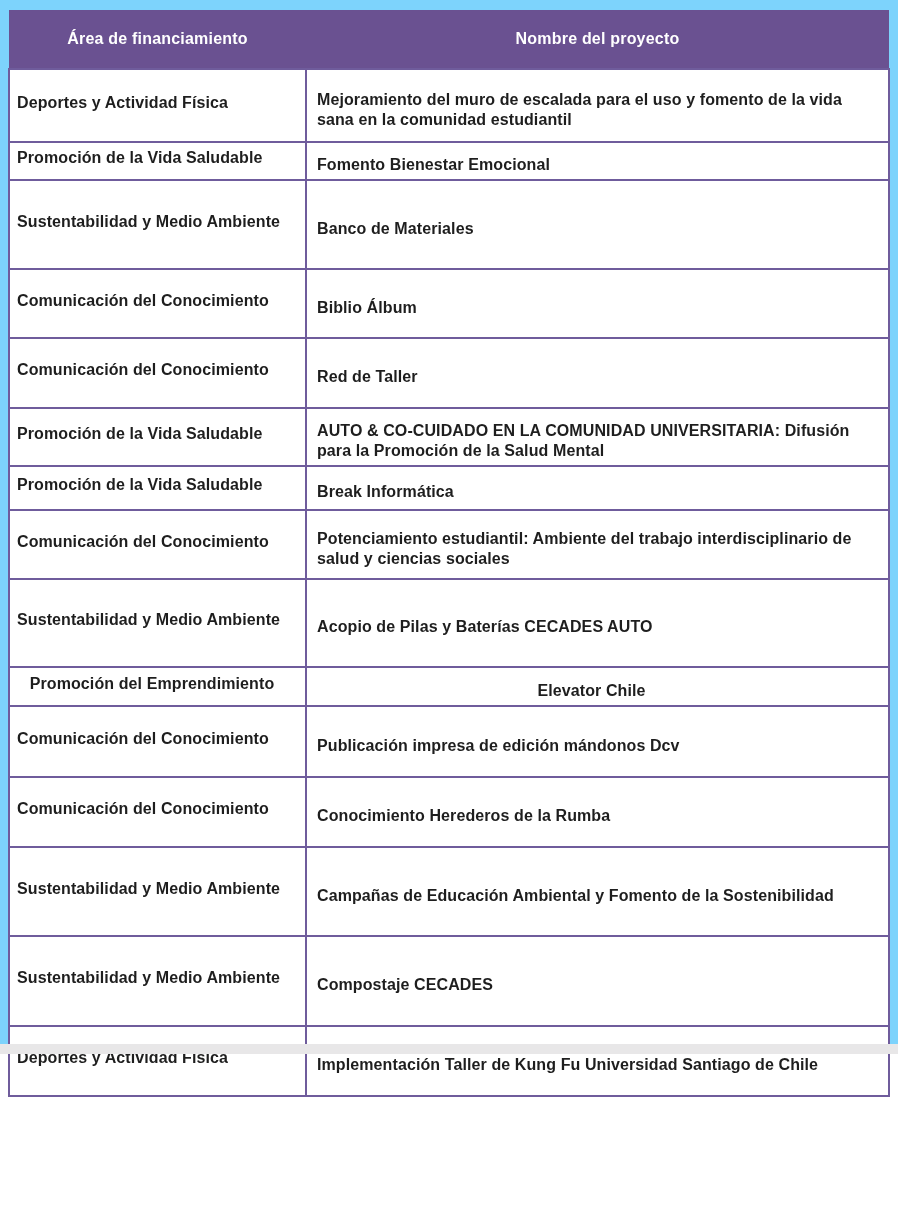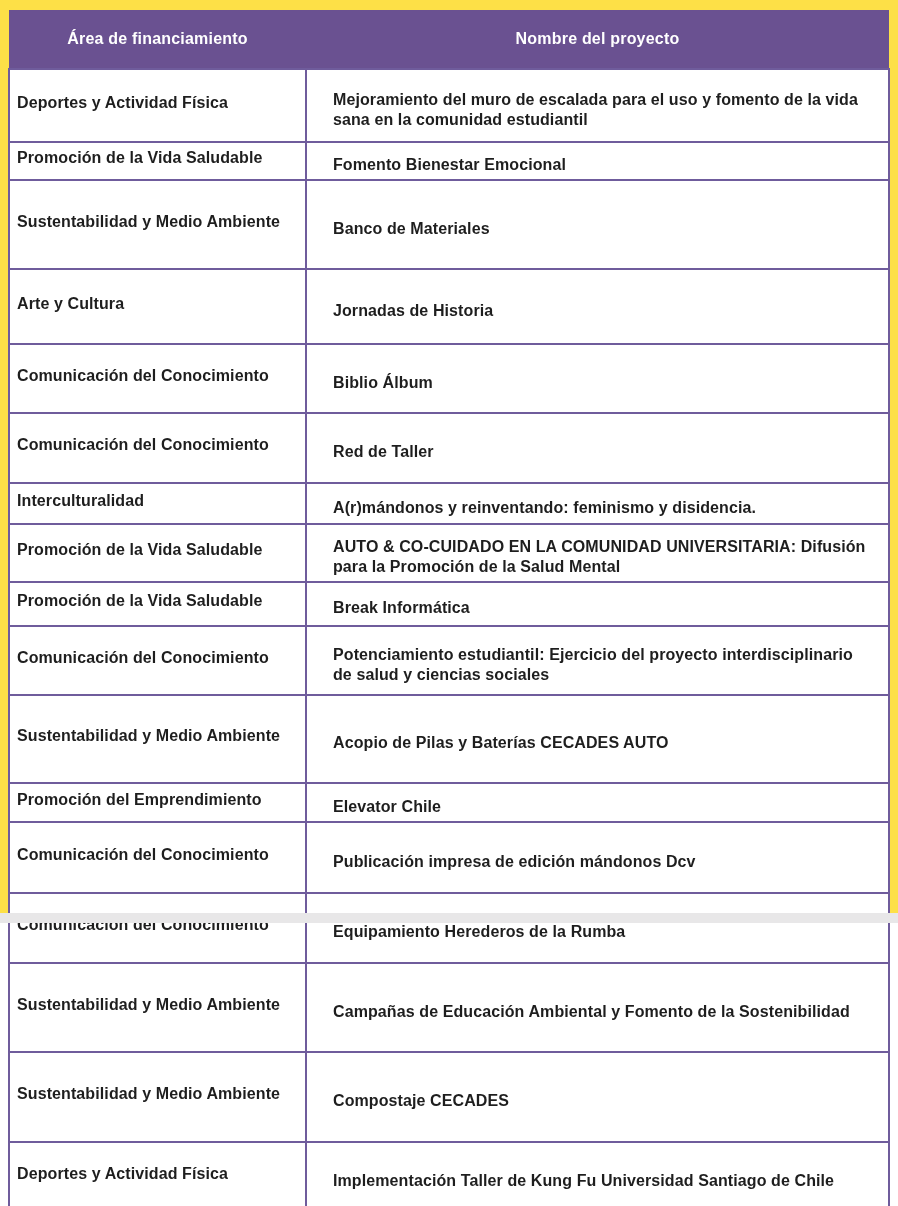--- a/index.html
+++ b/index.html
@@ -7,22 +7,22 @@
     padding: 0;
     width: 898px;
     height: 1206px;
     background: #ffffff;
     overflow: hidden;
     font-family: "Liberation Sans", "DejaVu Sans", sans-serif;
   }
   .page {
     position: relative;
     width: 898px;
-    height: 923px;
-    background: #fde047;
+    height: 1054px;
+    background: #7dd3fc;
   }
   .table-wrap {
     position: absolute;
     top: 10px;
     left: 8px;
     width: 882px;
   }
   table.projects {
     border-collapse: collapse;
     width: 882px;
@@ -48,21 +48,21 @@
     color: var(--body-text, #1e1e1e);
     vertical-align: middle;
     line-height: 1.25;
     letter-spacing: 0.1px;
     word-wrap: break-word;
   }
   td.area-cell {
     padding: 4px 18px 10px 7px;
   }
   td.project-cell {
-    padding: 12px 22px 4px 26px;
+    padding: 12px 22px 4px 10px;
   }
   .bottom-strip {
     position: absolute;
     left: 0;
     bottom: 0;
     width: 898px;
     height: 10px;
     background: var(--strip-color, #e8e7e8);
   }
 </style>
@@ -88,63 +88,55 @@
     <td class="project-cell">Mejoramiento del muro de escalada para el uso y fomento de la vida sana en la comunidad estudiantil</td>
   </tr>
           <tr style="height: 38px;">
     <td class="area-cell">Promoción de la Vida Saludable</td>
     <td class="project-cell">Fomento Bienestar Emocional</td>
   </tr>
           <tr style="height: 89px;">
     <td class="area-cell">Sustentabilidad y Medio Ambiente</td>
     <td class="project-cell">Banco de Materiales</td>
   </tr>
-          <tr style="height: 75px;">
-    <td class="area-cell">Arte y Cultura</td>
-    <td class="project-cell">Jornadas de Historia</td>
-  </tr>
           <tr style="height: 69px;">
     <td class="area-cell">Comunicación del Conocimiento</td>
     <td class="project-cell">Biblio Álbum</td>
   </tr>
           <tr style="height: 70px;">
     <td class="area-cell">Comunicación del Conocimiento</td>
     <td class="project-cell">Red de Taller</td>
-  </tr>
-          <tr style="height: 41px;">
-    <td class="area-cell">Interculturalidad</td>
-    <td class="project-cell">A(r)mándonos y reinventando: feminismo y disidencia.</td>
   </tr>
           <tr style="height: 40px;">
     <td class="area-cell">Promoción de la Vida Saludable</td>
     <td class="project-cell">AUTO &amp; CO-CUIDADO EN LA COMUNIDAD UNIVERSITARIA: Difusión para la Promoción de la Salud Mental</td>
   </tr>
           <tr style="height: 44px;">
     <td class="area-cell">Promoción de la Vida Saludable</td>
     <td class="project-cell">Break Informática</td>
   </tr>
           <tr style="height: 69px;">
     <td class="area-cell">Comunicación del Conocimiento</td>
-    <td class="project-cell">Potenciamiento estudiantil: Ejercicio del proyecto interdisciplinario de salud y ciencias sociales</td>
+    <td class="project-cell">Potenciamiento estudiantil: Ambiente del trabajo interdisciplinario de salud y ciencias sociales</td>
   </tr>
           <tr style="height: 88px;">
     <td class="area-cell">Sustentabilidad y Medio Ambiente</td>
     <td class="project-cell">Acopio de Pilas y Baterías CECADES AUTO</td>
   </tr>
-          <tr style="height: 39px;">
+          <tr style="height: 39px; text-align: center;">
     <td class="area-cell">Promoción del Emprendimiento</td>
     <td class="project-cell">Elevator Chile</td>
   </tr>
           <tr style="height: 71px;">
     <td class="area-cell">Comunicación del Conocimiento</td>
     <td class="project-cell">Publicación impresa de edición mándonos Dcv</td>
   </tr>
           <tr style="height: 70px;">
     <td class="area-cell">Comunicación del Conocimiento</td>
-    <td class="project-cell">Equipamiento Herederos de la Rumba</td>
+    <td class="project-cell">Conocimiento Herederos de la Rumba</td>
   </tr>
           <tr style="height: 89px;">
     <td class="area-cell">Sustentabilidad y Medio Ambiente</td>
     <td class="project-cell">Campañas de Educación Ambiental y Fomento de la Sostenibilidad</td>
   </tr>
           <tr style="height: 90px;">
     <td class="area-cell">Sustentabilidad y Medio Ambiente</td>
     <td class="project-cell">Compostaje CECADES</td>
   </tr>
           <tr style="height: 70px;">

